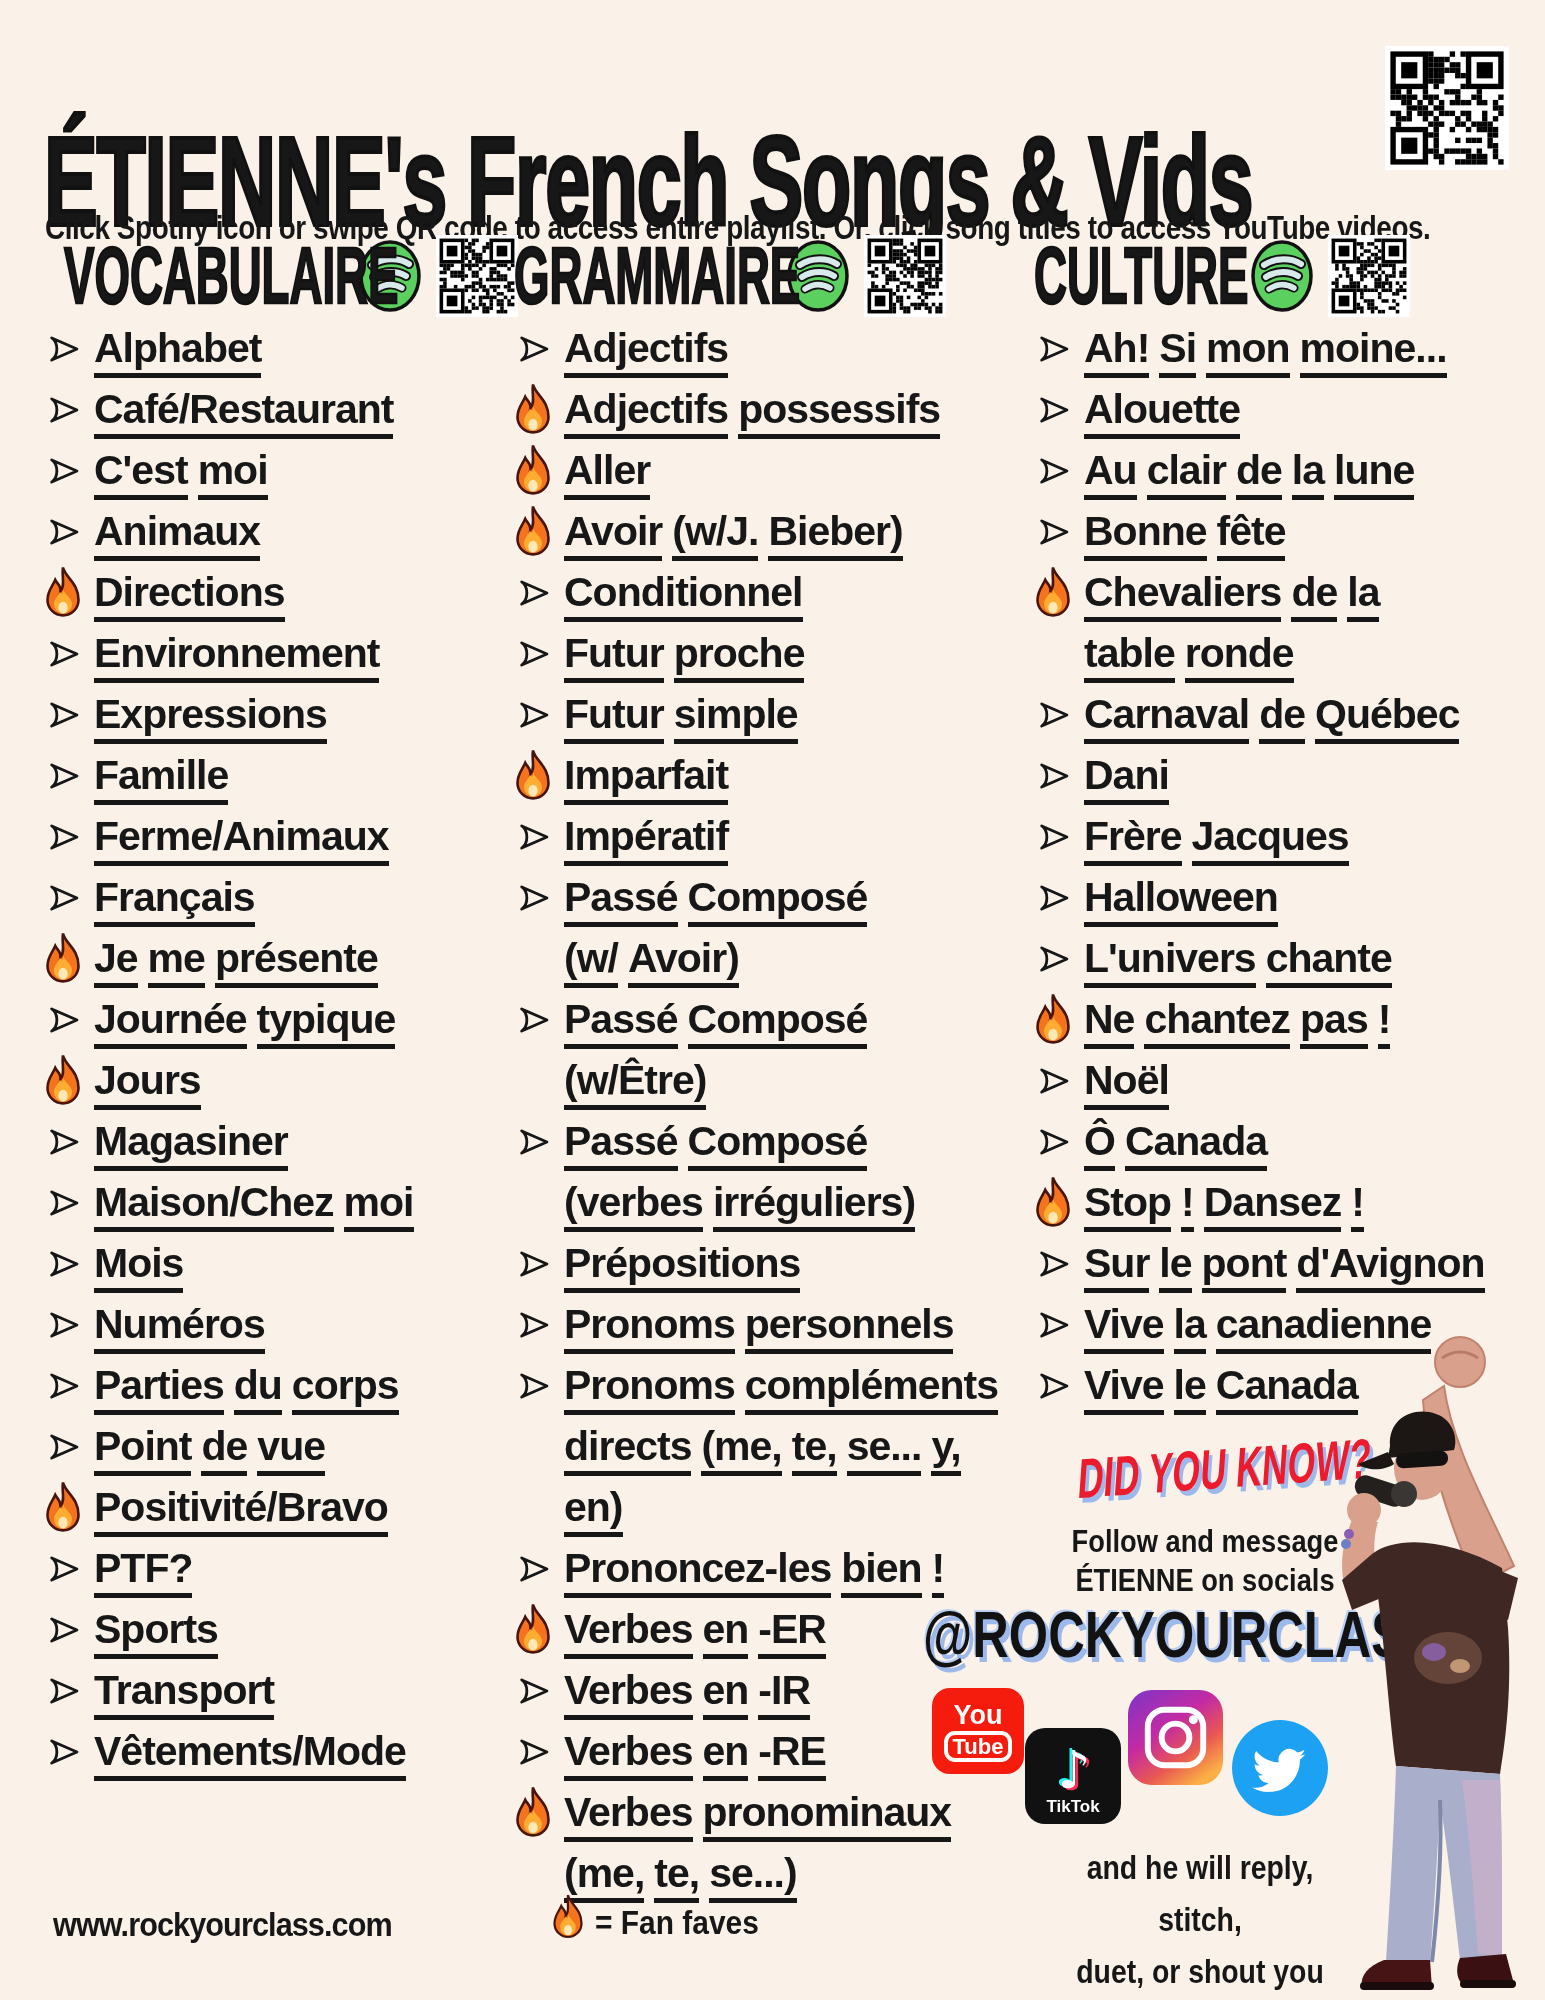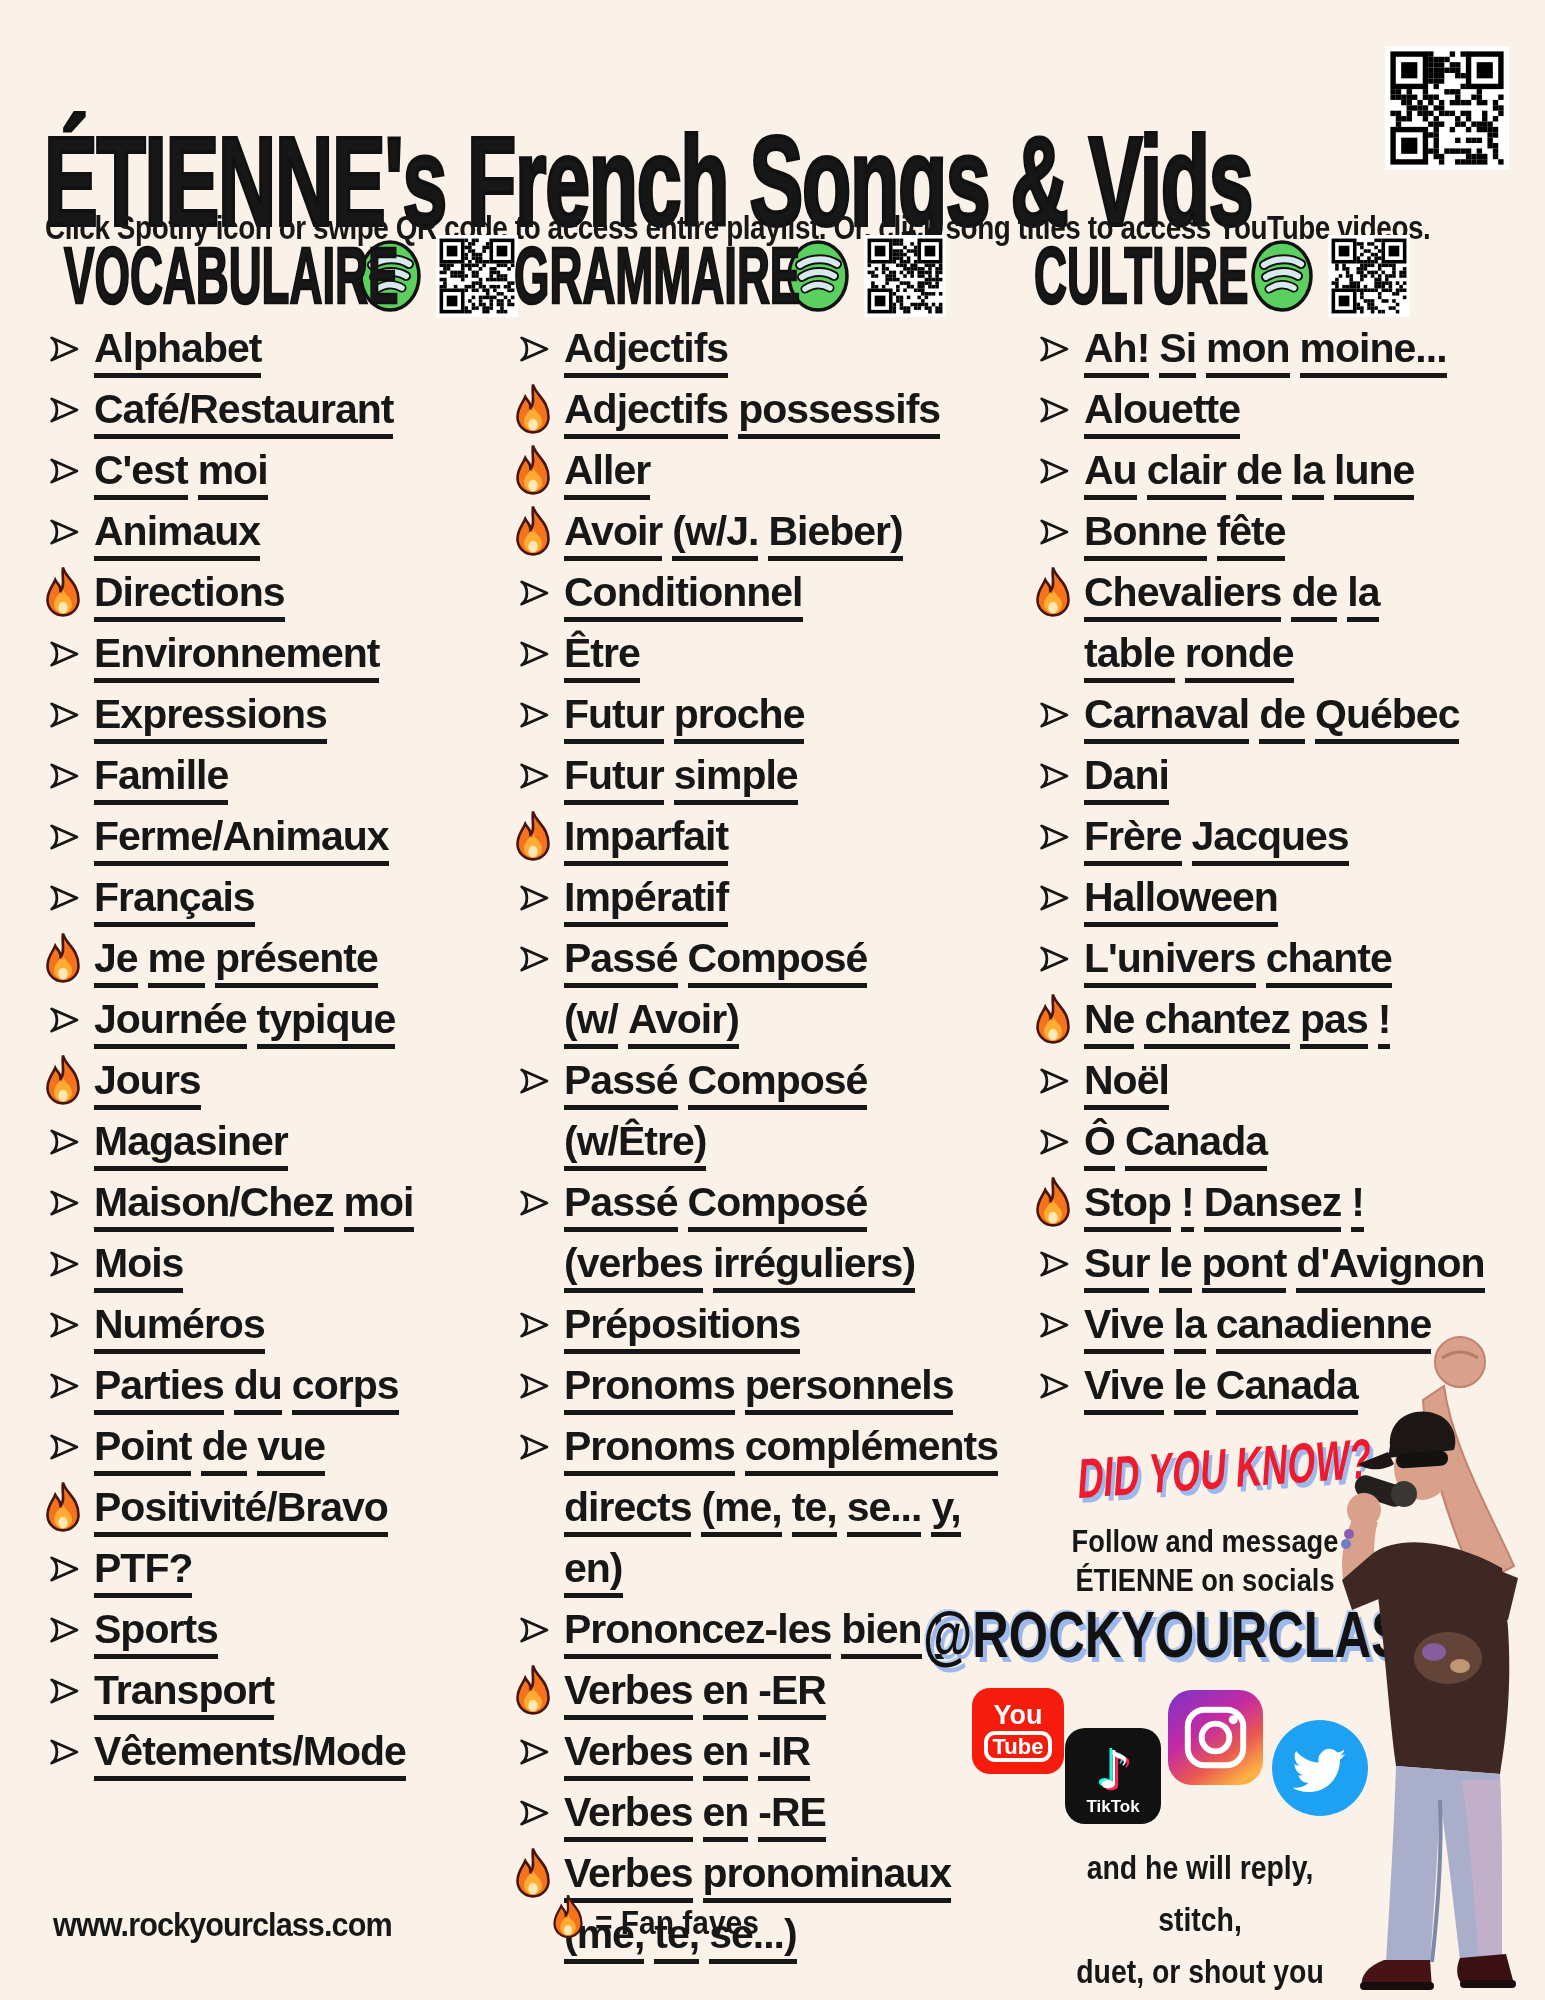--- a/index.html
+++ b/index.html
@@ -37,21 +37,21 @@
      line-height:1.12;}
   
   #dyk-heading{position:absolute;left:1078px;top:1446px;font-size:56px;font-weight:700;white-space:nowrap;
         color:#EC1C2E;transform:rotate(-4deg) skewX(-8deg) scaleX(0.64);transform-origin:left center;
         text-shadow:6px 5px 0 #9DB9EC;}
   #dyk-follow{position:absolute;left:1040px;top:1522px;width:330px;text-align:center;font-size:31px;
         font-weight:700;line-height:39px;transform:scaleX(0.88);transform-origin:center;}
   #handle{position:absolute;left:923px;top:1598px;font-size:64px;font-weight:700;white-space:nowrap;
         letter-spacing:0px;color:#121212;transform:scaleX(0.79);transform-origin:left center;
         text-shadow:5px 5px 0 #9DB9EC,-2px -2px 0 #BBD0F2;}
-  #socials{position:absolute;left:960px;top:1680px;width:430px;height:160px;}
+  #socials{position:absolute;left:920px;top:1680px;width:430px;height:160px;}
   #socials .sic{position:absolute;line-height:0;}
   #dyk-outro{position:absolute;left:1020px;top:1842px;width:360px;text-align:center;font-size:33px;
         font-weight:700;line-height:52px;transform:scaleX(0.86);transform-origin:center;}
   
   #website{position:absolute;left:53px;top:1905px;font-size:34px;font-weight:700;letter-spacing:-1px;
         transform:scaleX(0.9);transform-origin:left center;}
   #legend{position:absolute;left:545px;top:1893px;display:flex;align-items:center;gap:4px;}
   #legend .txt{font-size:34px;font-weight:700;transform:scaleX(0.88);transform-origin:left center;white-space:nowrap;}
   #photo{position:absolute;left:1302px;top:1328px;line-height:0;}
 </style>
@@ -670,23 +670,20 @@
           <div class="item"><span class="bullet fire"><svg width="54" height="62" viewBox="0 0 40 48">
  <path d="M20 2c2 8 12 12 12 25a12 12 0 0 1-24 0c0-7 4-10.5 6-15.5 1.6 3.2 4.6 4.7 4 8.7C22 16 18.8 9 20 2Z" fill="#F4731C" stroke="#47150b" stroke-width="2"></path>
  <path d="M20 19c1.8 4.5 7 6.5 7 11.5a7 7 0 0 1-14 0c0-4 3.4-6.5 4.6-9.7 1 1.8 2.6 2.7 2.4-1.8Z" fill="#FFAC33"></path>
  <ellipse cx="20" cy="33" rx="3.6" ry="4.6" fill="#FFE8B6"></ellipse>
               </svg></span><span class="w">Avoir</span><span class="w">(w/J.</span><span class="w">Bieber)</span></div>
           <div class="item"><span class="bullet arrow"><svg width="32" height="32" viewBox="0 0 26 26">
  <path d="M3 4 L23.5 13 L3 22 C8.6 18 8.6 8 3 4 Z" fill="#FAF2E8" stroke="#161616" stroke-width="2.3" stroke-linejoin="round"></path>
               </svg></span><span class="w">Conditionnel</span></div>
           <div class="item"><span class="bullet arrow"><svg width="32" height="32" viewBox="0 0 26 26">
  <path d="M3 4 L23.5 13 L3 22 C8.6 18 8.6 8 3 4 Z" fill="#FAF2E8" stroke="#161616" stroke-width="2.3" stroke-linejoin="round"></path>
-              </svg></span><span class="w">Être</span></div>
-          <div class="item"><span class="bullet arrow"><svg width="32" height="32" viewBox="0 0 26 26">
- <path d="M3 4 L23.5 13 L3 22 C8.6 18 8.6 8 3 4 Z" fill="#FAF2E8" stroke="#161616" stroke-width="2.3" stroke-linejoin="round"></path>
               </svg></span><span class="w">Futur</span><span class="w">proche</span></div>
           <div class="item"><span class="bullet arrow"><svg width="32" height="32" viewBox="0 0 26 26">
  <path d="M3 4 L23.5 13 L3 22 C8.6 18 8.6 8 3 4 Z" fill="#FAF2E8" stroke="#161616" stroke-width="2.3" stroke-linejoin="round"></path>
               </svg></span><span class="w">Futur</span><span class="w">simple</span></div>
           <div class="item"><span class="bullet fire"><svg width="54" height="62" viewBox="0 0 40 48">
  <path d="M20 2c2 8 12 12 12 25a12 12 0 0 1-24 0c0-7 4-10.5 6-15.5 1.6 3.2 4.6 4.7 4 8.7C22 16 18.8 9 20 2Z" fill="#F4731C" stroke="#47150b" stroke-width="2"></path>
  <path d="M20 19c1.8 4.5 7 6.5 7 11.5a7 7 0 0 1-14 0c0-4 3.4-6.5 4.6-9.7 1 1.8 2.6 2.7 2.4-1.8Z" fill="#FFAC33"></path>
  <ellipse cx="20" cy="33" rx="3.6" ry="4.6" fill="#FFE8B6"></ellipse>
               </svg></span><span class="w">Imparfait</span></div>
           <div class="item"><span class="bullet arrow"><svg width="32" height="32" viewBox="0 0 26 26">

